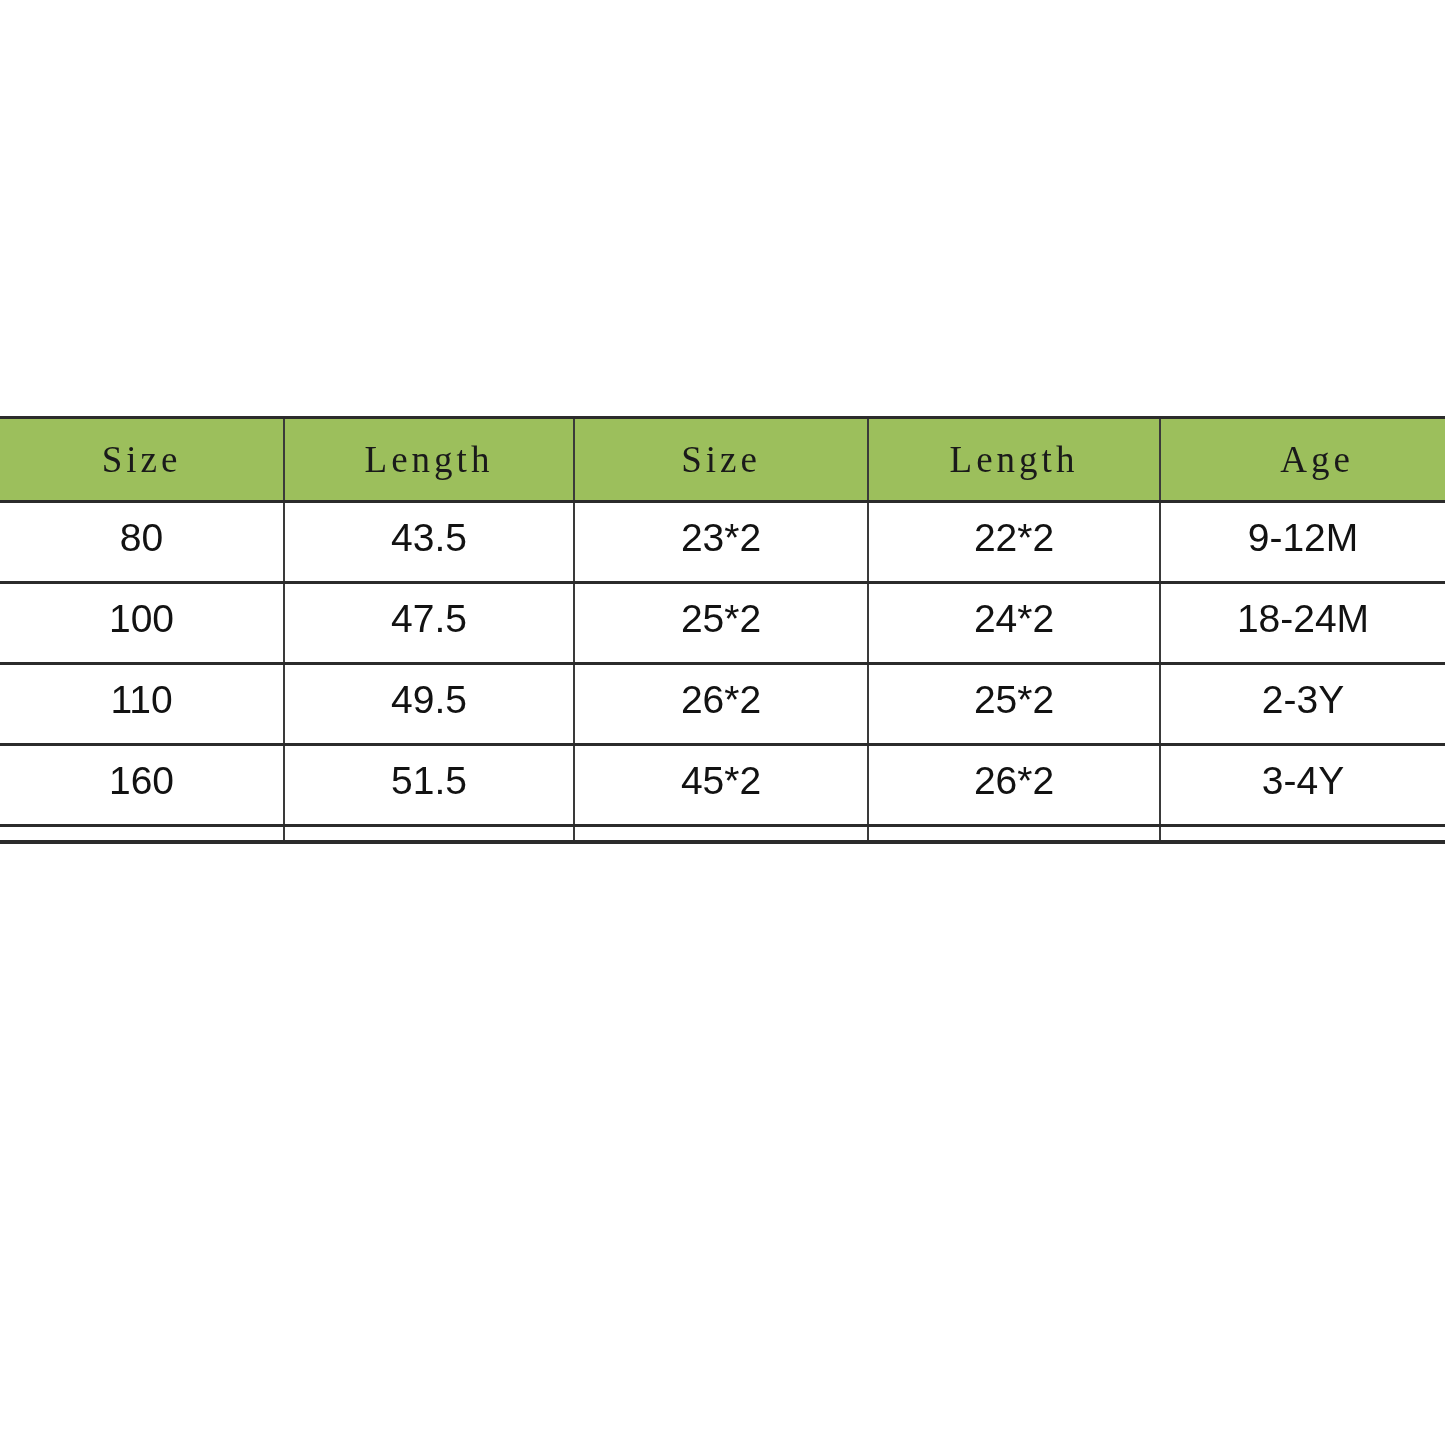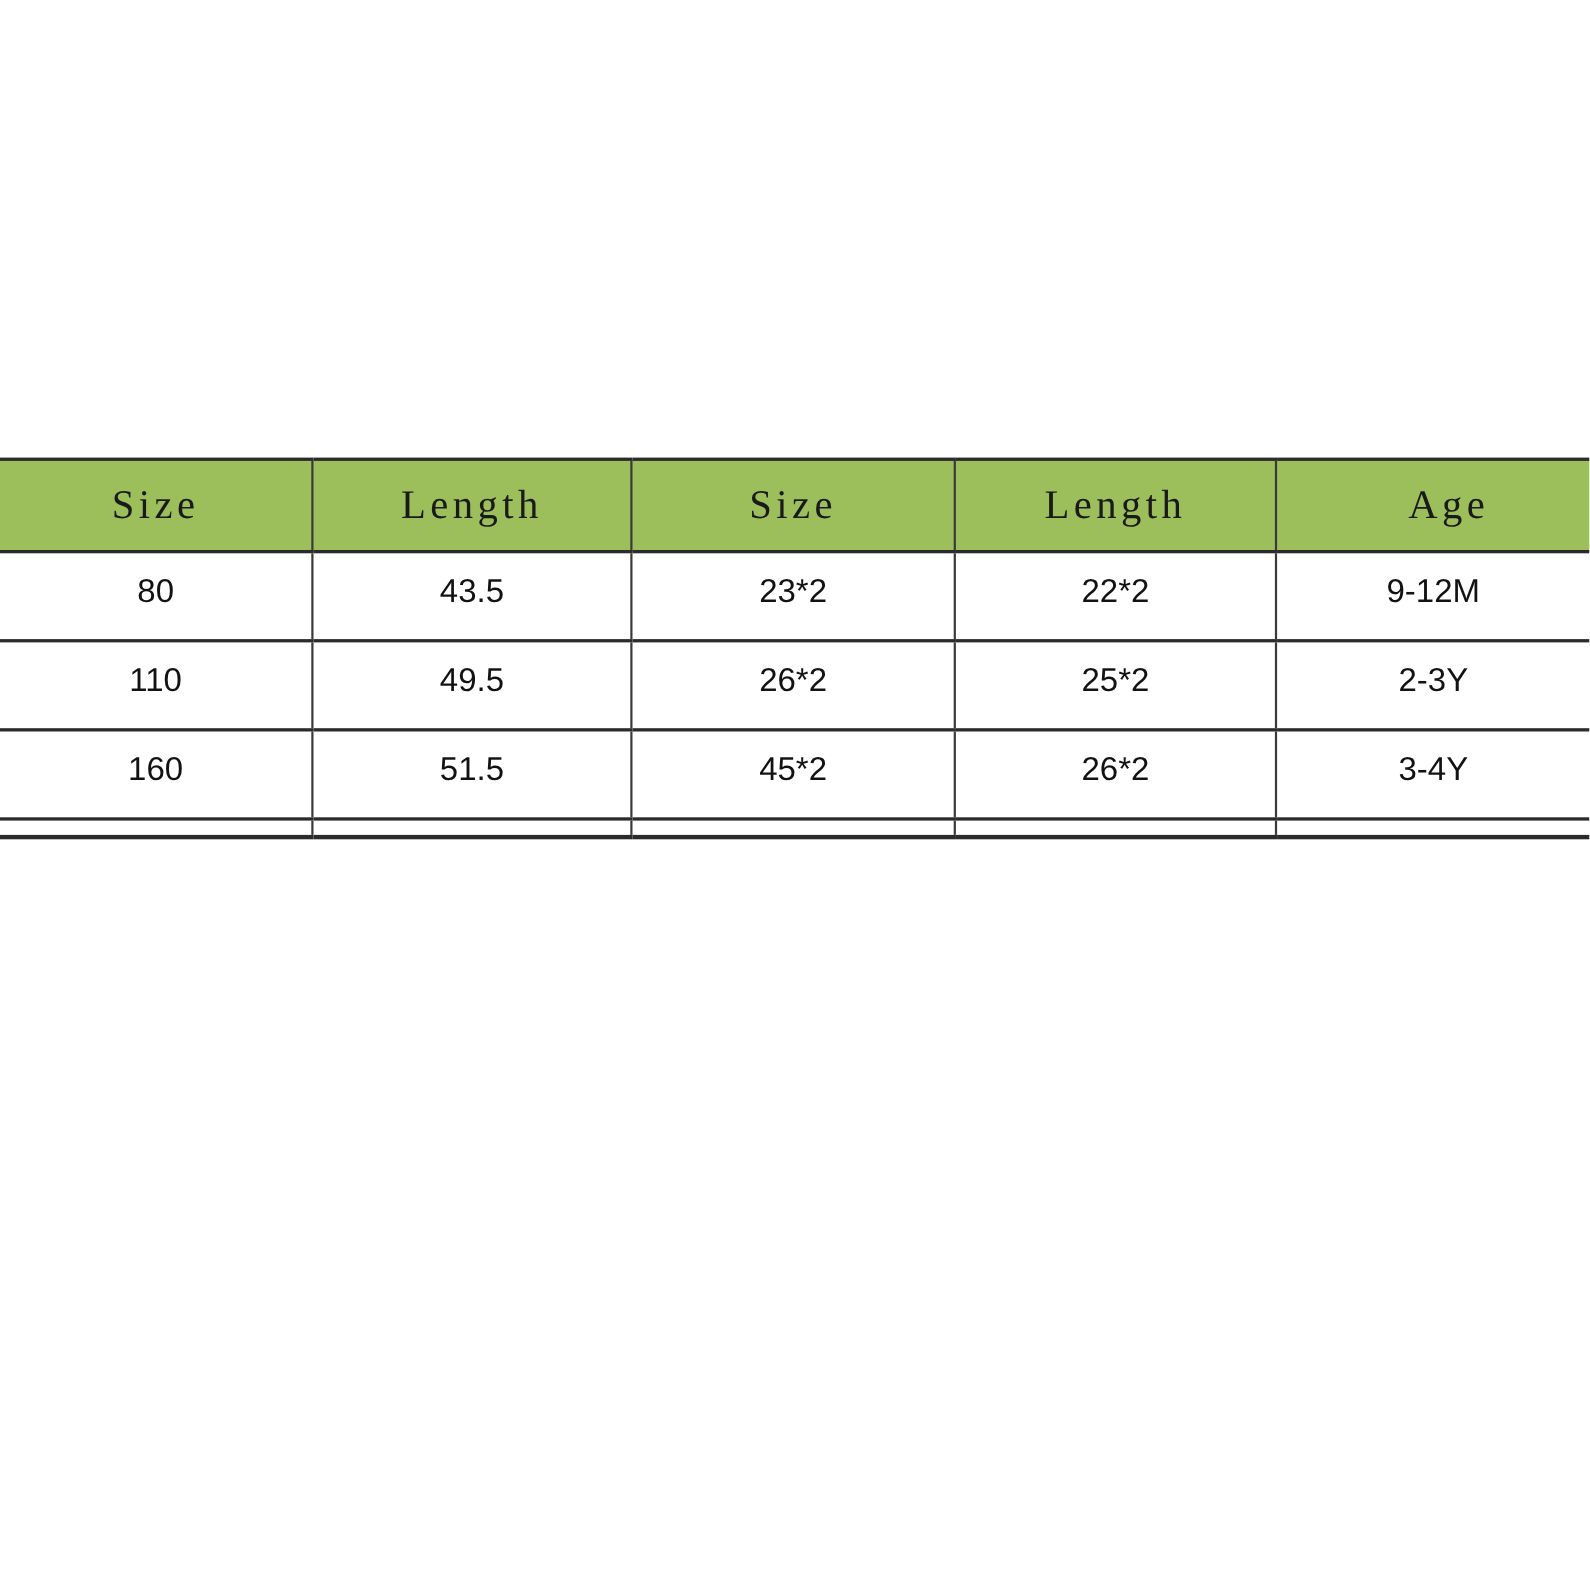--- a/index.html
+++ b/index.html
@@ -56,21 +56,21 @@
   }
   table.size-chart thead th:first-child { border-left: none; }
   table.size-chart thead th:last-child  { border-right: none; padding-left: 28px; }
 
   table.size-chart tbody td {
     height: 81px;
     background: #ffffff;
     color: #121212;
     font-family: "Liberation Sans", "DejaVu Sans", sans-serif;
     font-weight: 400;
-    font-size: 30px;
+    font-size: 39px;
     text-align: center;
     vertical-align: middle;
     padding: 0 0 8px 0;
     border-bottom: 3px solid #2b2b2b;
     border-left: 2px solid #3a3a3a;
     border-right: 2px solid #3a3a3a;
     box-sizing: border-box;
   }
   table.size-chart tbody td:first-child { border-left: none; }
   table.size-chart tbody td:last-child  { border-right: none; }
@@ -110,20 +110,27 @@
     </thead>
     <tbody>
       <tr>
         <td>80</td>
         <td>43.5</td>
         <td>23*2</td>
         <td>22*2</td>
         <td>9-12M</td>
       </tr>
       <tr>
+        <td>100</td>
+        <td>47.5</td>
+        <td>25*2</td>
+        <td>24*2</td>
+        <td>18-24M</td>
+      </tr>
+      <tr>
         <td>110</td>
         <td>49.5</td>
         <td>26*2</td>
         <td>25*2</td>
         <td>2-3Y</td>
       </tr>
       <tr>
         <td>160</td>
         <td>51.5</td>
         <td>45*2</td>

